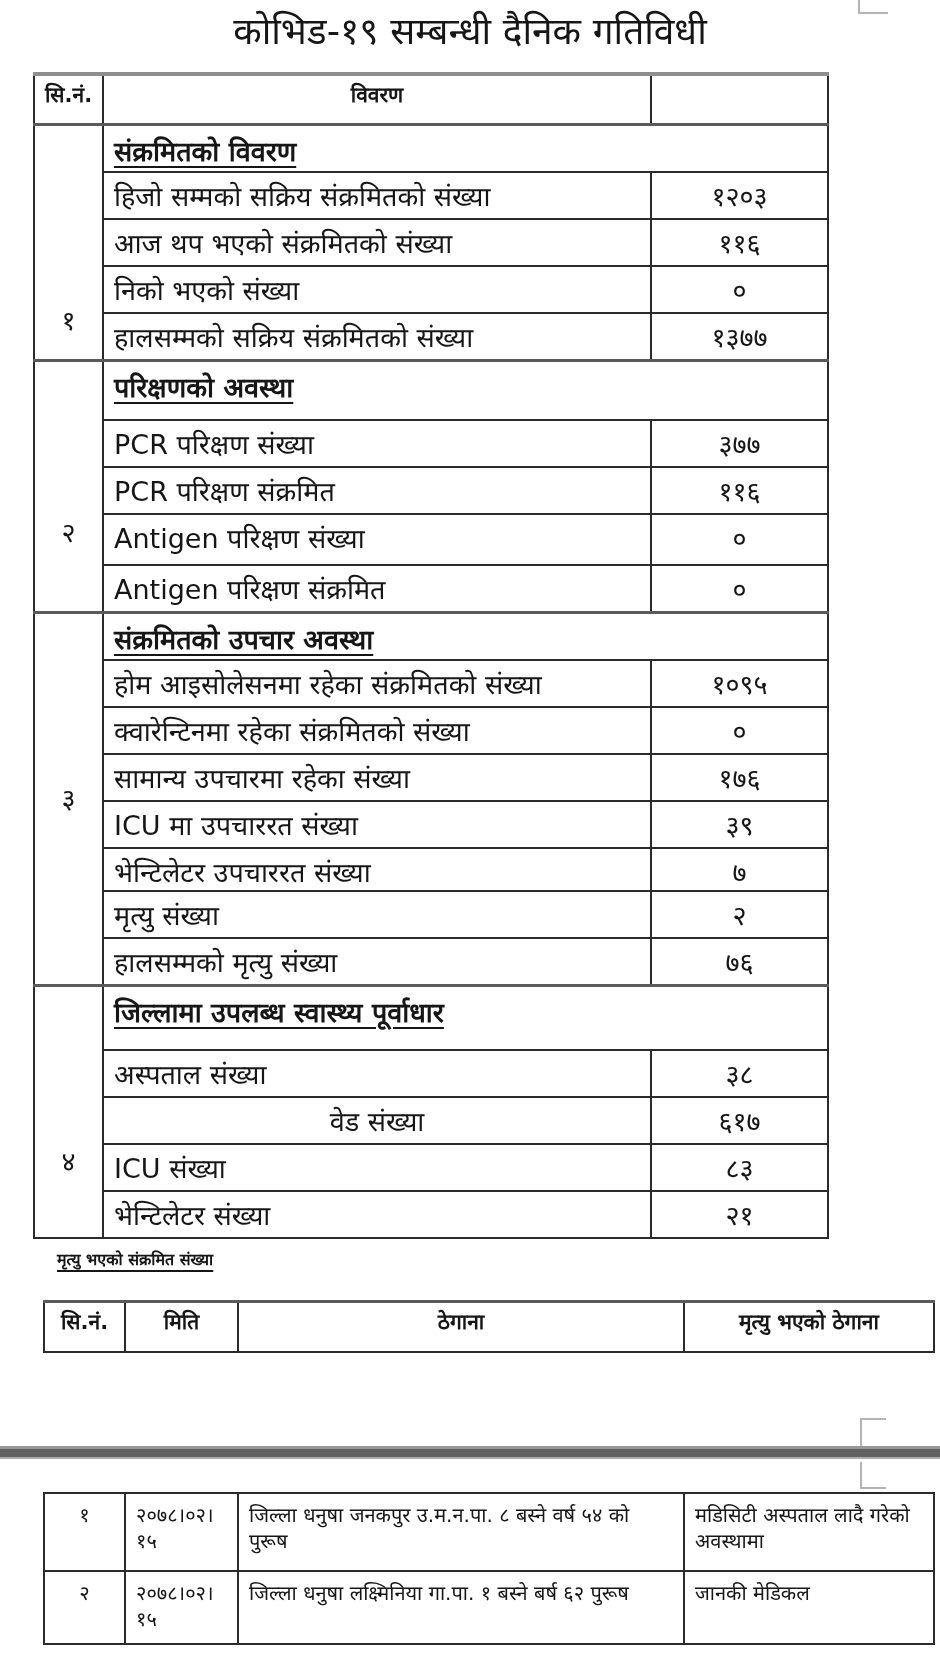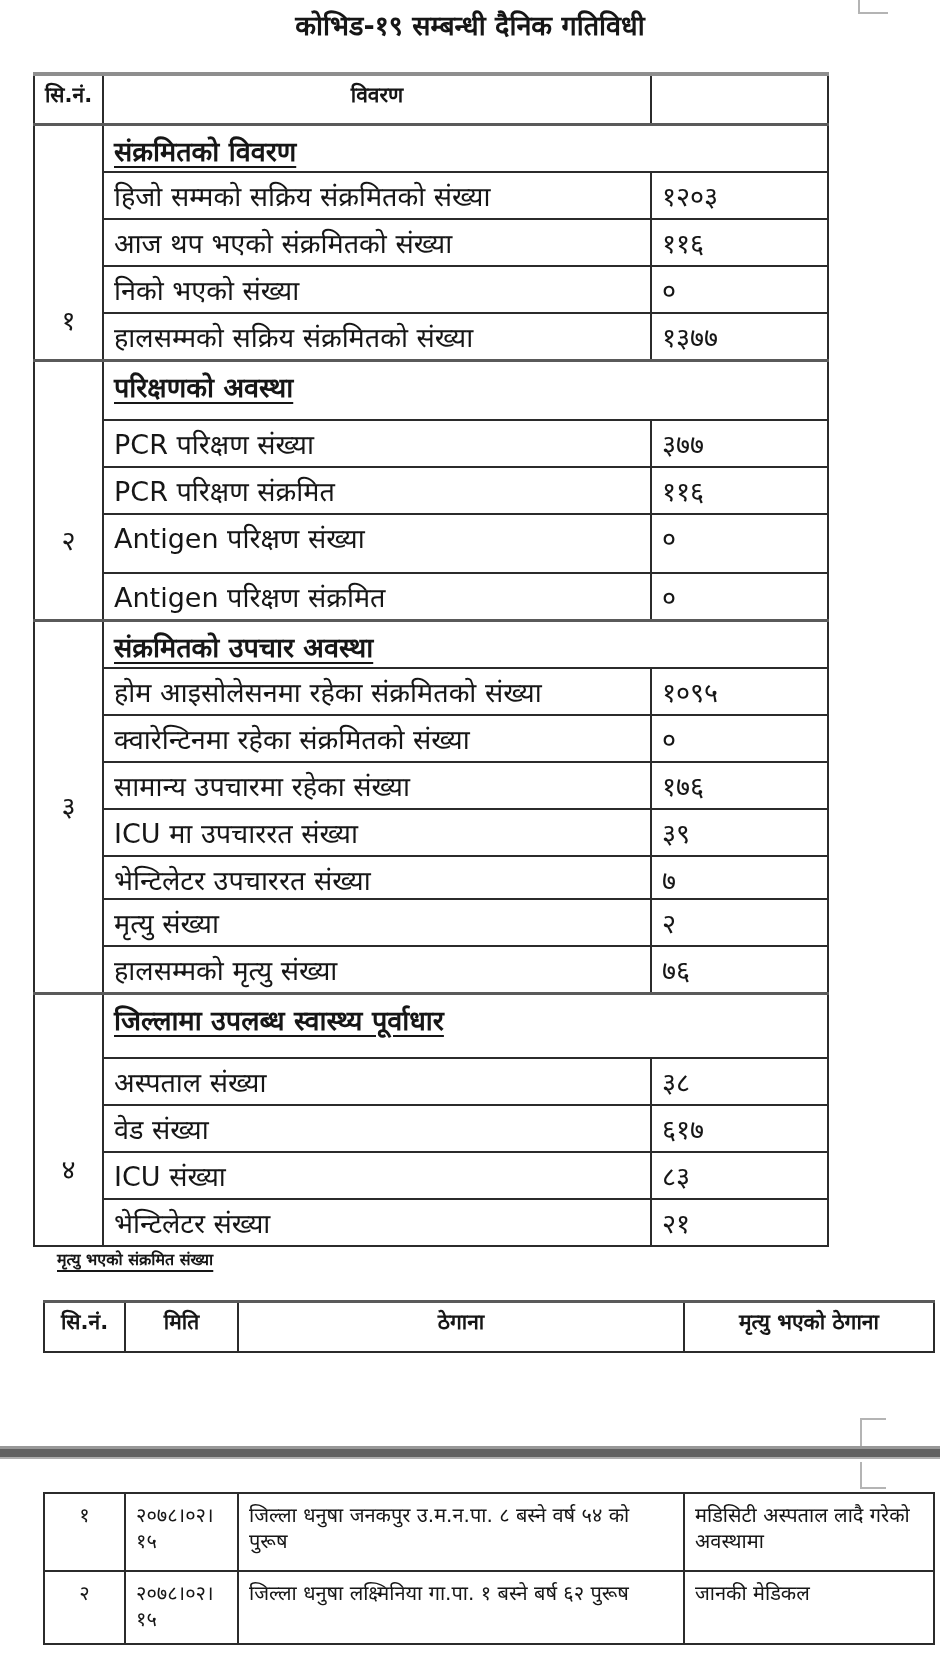--- a/index.html
+++ b/index.html
@@ -5,40 +5,40 @@
   * { margin:0; padding:0; box-sizing:border-box; }
   html,body { background:#ffffff; }
   body { width:940px; }
   .page {
     position:relative; width:940px; height:1679px; background:#fff;
     font-family:"DejaVu Sans", sans-serif; color:#161616;
   }
   
   .title {
     position:absolute; left:0; top:8px; width:940px;
-    text-align:center; font-size:27px; font-weight:bold; line-height:1.3;
+    text-align:center; font-size:37px; font-weight:normal; line-height:1.3;
   }
   .date {
     position:absolute; left:0; top:45px; width:940px; padding-left:76px;
     text-align:center; font-size:25px; font-weight:bold; line-height:1.3;
   }
   .deaths-heading {
     position:absolute; left:57px; top:1248px;
     font-size:16px; font-weight:bold;
     text-decoration:underline; text-decoration-thickness:2px; text-underline-offset:5px;
   }
   .u { text-decoration:underline; text-decoration-thickness:2px; text-underline-offset:5px; }
   
   table { position:absolute; border-collapse:collapse; table-layout:fixed; }
   td, th { border:2px solid #2b2b2b; vertical-align:top; line-height:1.3; overflow:hidden; }
   .main { left:33px; top:72px; width:794px; border:2px solid #2b2b2b; border-top:4px solid #8e8e8e; }
   .main th { font-size:21px; font-weight:bold; text-align:center; padding:6px 8px 0; height:50px; }
   .main td { font-size:27px; padding:6px 10px 0; }
   .main td.sn { text-align:center; padding:0; }
-  .main td.val { }
+  .main td.val { text-align:center; }
   .main tr.section-head td { border-top:3px solid #5a5a5a; }
   .main td.sect-title { font-weight:bold; padding-top:8px; }
   .sn-s1 { vertical-align:bottom; padding-bottom:20px !important; }
   .sn-s2 { vertical-align:bottom; padding-bottom:60px !important; }
   .sn-s3 { vertical-align:middle; }
   .sn-s4 { vertical-align:bottom; padding-bottom:58px !important; }
   .deaths-head { left:43px; top:1300px; width:890px; border:2px solid #2b2b2b; border-top:3px solid #5a5a5a; }
   .deaths-head th { font-size:21px; font-weight:bold; text-align:center; padding:6px 8px 0; height:50px; }
   .deaths-body { left:43px; top:1492px; width:890px; border:2px solid #2b2b2b; }
   .deaths-body td { font-size:20px; padding:8px 10px 0; }
@@ -100,21 +100,21 @@
         </tr>
         <tr>
           <td style="height: 47px;">PCR परिक्षण संख्या</td>
           <td class="val">३७७</td>
         </tr>
         <tr>
           <td style="height: 47px;">PCR परिक्षण संक्रमित</td>
           <td class="val">११६</td>
         </tr>
         <tr>
-          <td style="height: 59px;">Antigen परिक्षण संख्या</td>
+          <td style="height: 51px;">Antigen परिक्षण संख्या</td>
           <td class="val">०</td>
         </tr>
         <tr>
           <td style="height: 47px;">Antigen परिक्षण संक्रमित</td>
           <td class="val">०</td>
         </tr>
         <tr class="section-head">
           <td class="sn sn-s3" rowspan="8">३</td>
           <td class="sect-title" colspan="2" style="height: 48px;"><span class="u">संक्रमितको उपचार अवस्था</span></td>
         </tr>
@@ -148,21 +148,21 @@
         </tr>
         <tr class="section-head">
           <td class="sn sn-s4" rowspan="5">४</td>
           <td class="sect-title" colspan="2" style="height: 65px;"><span class="u">जिल्लामा उपलब्ध स्वास्थ्य पूर्वाधार</span></td>
         </tr>
         <tr>
           <td style="height: 47px;">अस्पताल संख्या</td>
           <td class="val">३८</td>
         </tr>
         <tr>
-          <td style="height: 47px;">वेड संख्या</td>
+          <td style="height: 47px; text-align: center;">वेड संख्या</td>
           <td class="val">६१७</td>
         </tr>
         <tr>
           <td style="height: 47px;">ICU संख्या</td>
           <td class="val">८३</td>
         </tr>
         <tr>
           <td style="height: 47px;">भेन्टिलेटर संख्या</td>
           <td class="val">२१</td>
         </tr>

